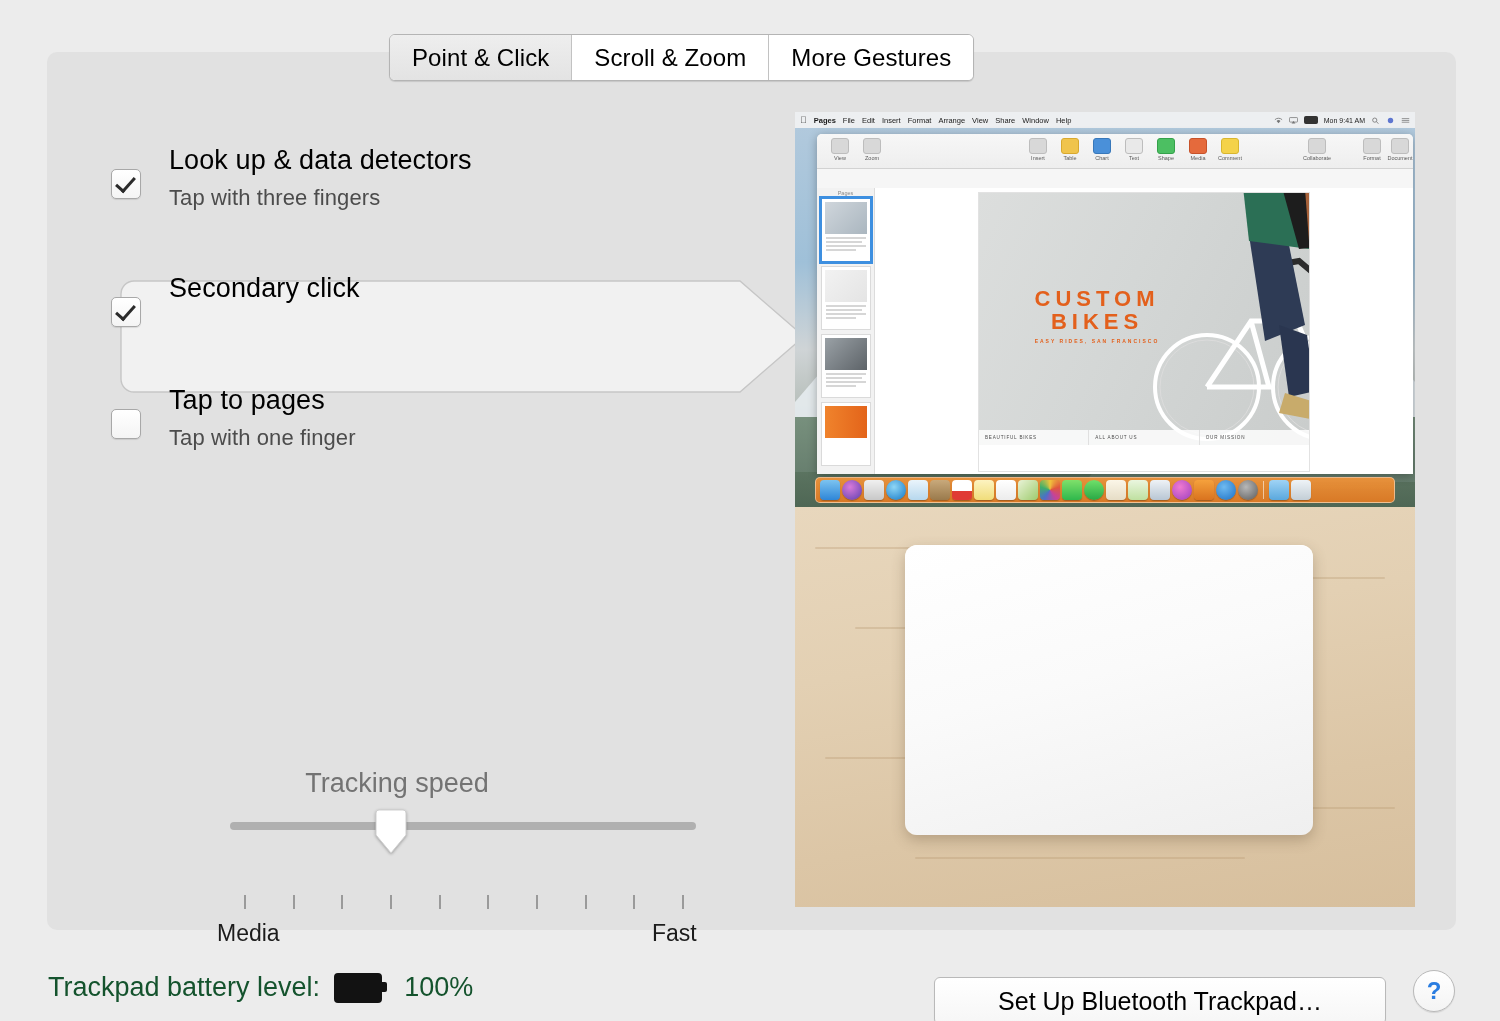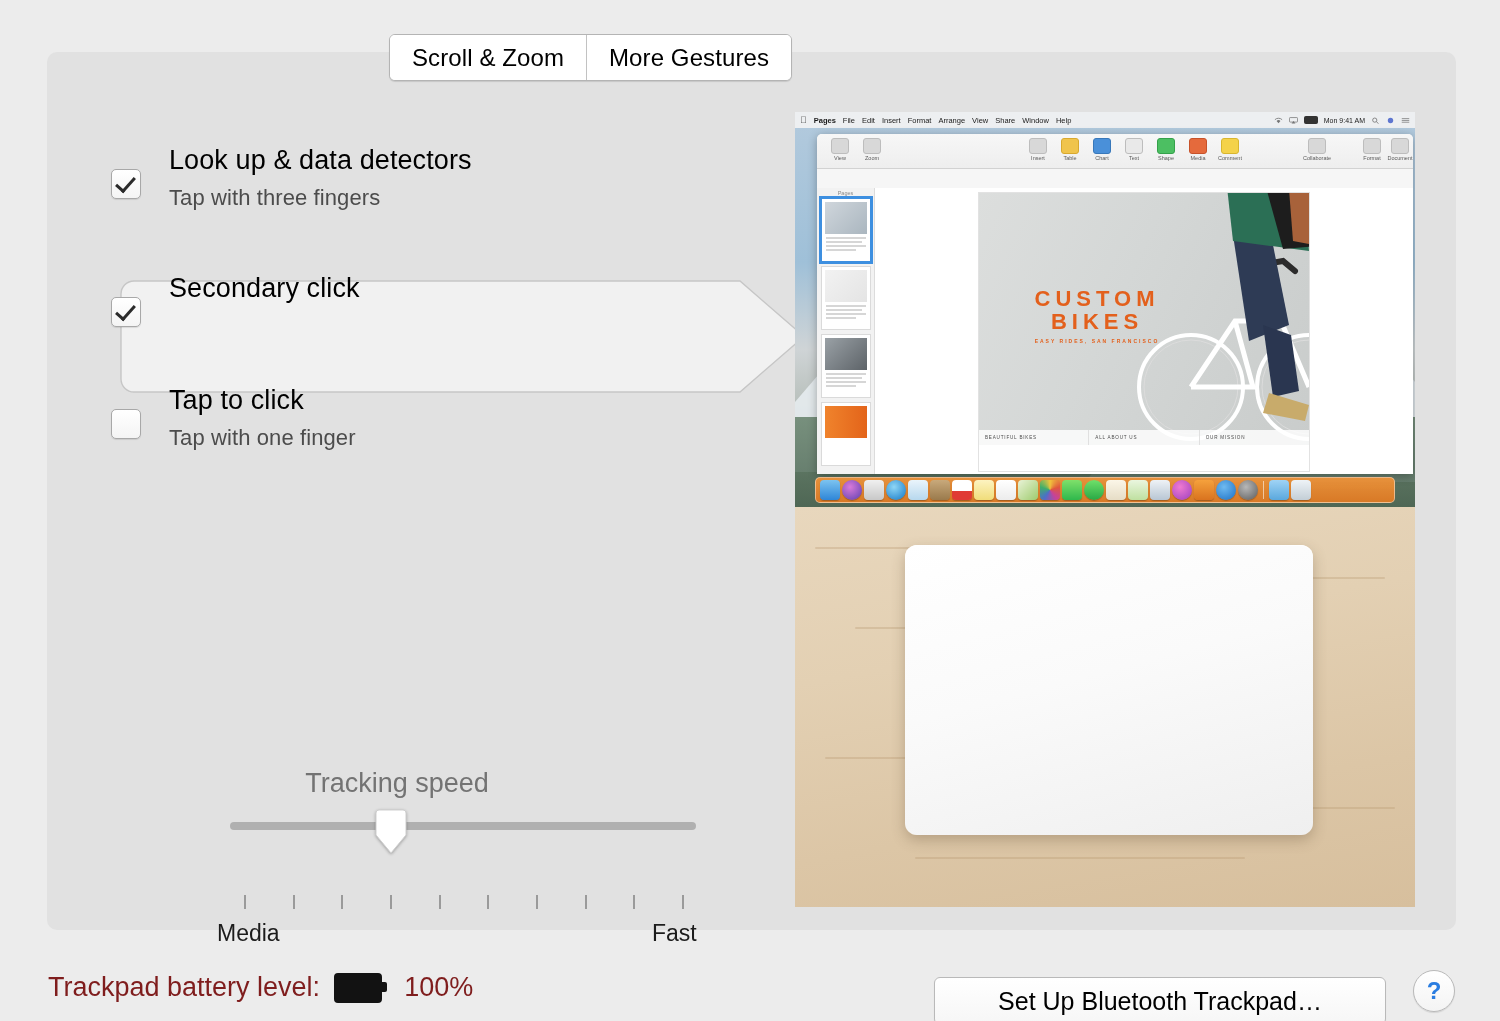--- a/index.html
+++ b/index.html
@@ -294,20 +294,21 @@
     width:330px;height:278px;
     background:#fff;
     border:1px solid #e2e2e2;
     position:relative;
     overflow:hidden;
   }
   #hero{
     position:absolute;left:0;top:0;width:354px;height:252px;
     background:linear-gradient(115deg,#dcdedd 0%,#d4d7d6 40%,#c8cbca 100%);
     overflow:hidden;
+    padding-left:16px;
   }
   #hero-rider{
     position:absolute;right:-10px;top:-18px;
     width:230px;height:290px;
   }
   #hero-text{
     position:absolute;left:28px;top:95px;
     width:180px;text-align:center;
   }
   .hero-l1{
@@ -366,21 +367,21 @@
     width:408px;height:290px;
     background:linear-gradient(165deg,#ffffff 0%,#fafafa 45%,#efefef 100%);
     border-radius:12px;
     box-shadow:0 5px 14px rgba(90,70,45,.30), 0 1px 0 rgba(255,255,255,.8) inset;
   }
 
   
   #battery-row{
     position:absolute;left:48px;top:972px;
     display:flex;align-items:center;
-    font-size:27px;color:#7f1d1d;
+    font-size:27px;color:#14532d;
   }
   #battery-icon{
     position:relative;
     width:44px;height:26px;
     border:2.5px solid #121212;
     border-radius:4px;
     background:#121212;
     margin:0 6px 0 14px;
   }
   #battery-icon::after{
@@ -413,20 +414,21 @@
     box-shadow:0 1px 1px rgba(0,0,0,.10);
     display:flex;align-items:center;justify-content:center;
     font-size:24px;color:#2a7de1;font-weight:bold;
     cursor:default;
   }
 </style>
 </head>
 <body>
 
 <div id="tabbar">
+  <div class="tab selected">Point &amp; Click</div>
   <div class="tab">Scroll &amp; Zoom</div>
   <div class="tab">More Gestures</div>
 </div>
 
 <div id="panel">
 
   <div id="row-secondary-highlight">
     <svg width="686" height="113" viewBox="0 0 686 113">
       <path d="M14 1 H 620 L 684 56.5 L 620 112 H 14 A 13 13 0 0 1 1 99 V 14 A 13 13 0 0 1 14 1 Z" fill="#f1f1f1" stroke="#c6c6c6" stroke-width="1.4"></path>
     </svg>
@@ -446,21 +448,21 @@
       <div class="cb-wrap">
         <div class="checkbox checked"></div>
       </div>
       <div class="g-title">Secondary click</div>
     </div>
 
     <div class="gesture-row" style="top:328px;">
       <div class="cb-wrap">
         <div class="checkbox"></div>
       </div>
-      <div class="g-title">Tap to click</div>
+      <div class="g-title">Tap to pages</div>
       <div class="g-sub">Tap with one finger</div>
     </div>
   </div>
 
   <div id="tracking-block">
     <div id="tracking-label">Tracking speed</div>
     <div id="slider">
       <div id="slider-track"></div>
       <div id="slider-thumb" style="left: 143px;">
         <svg width="36" height="46" viewBox="0 0 36 46">

